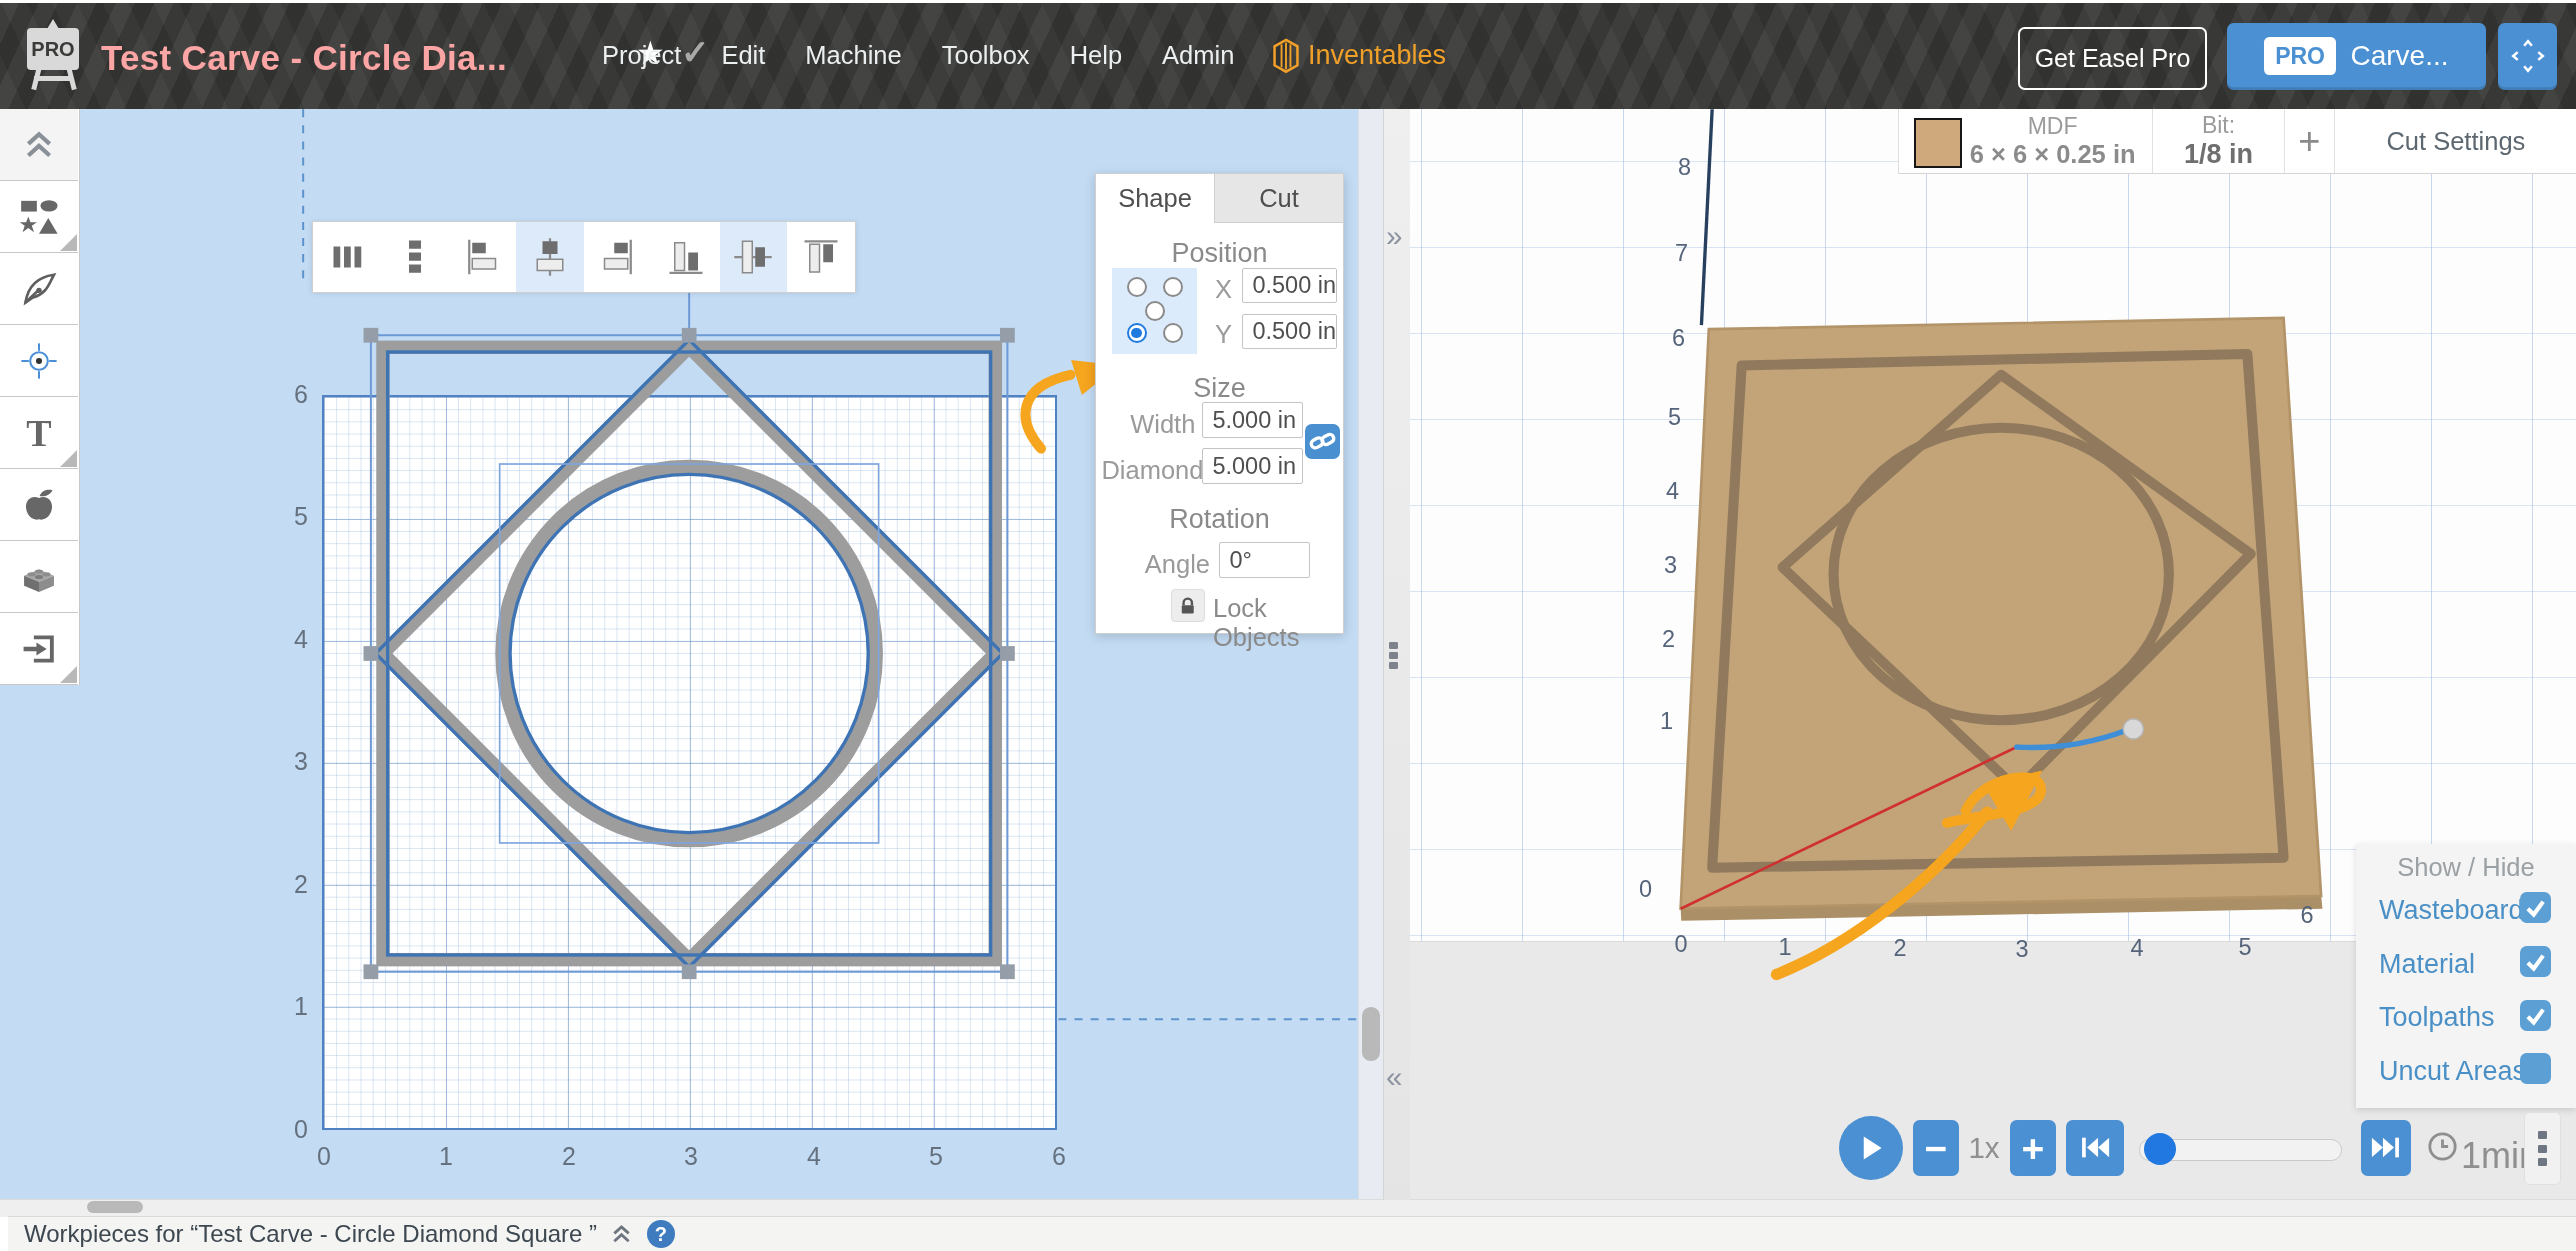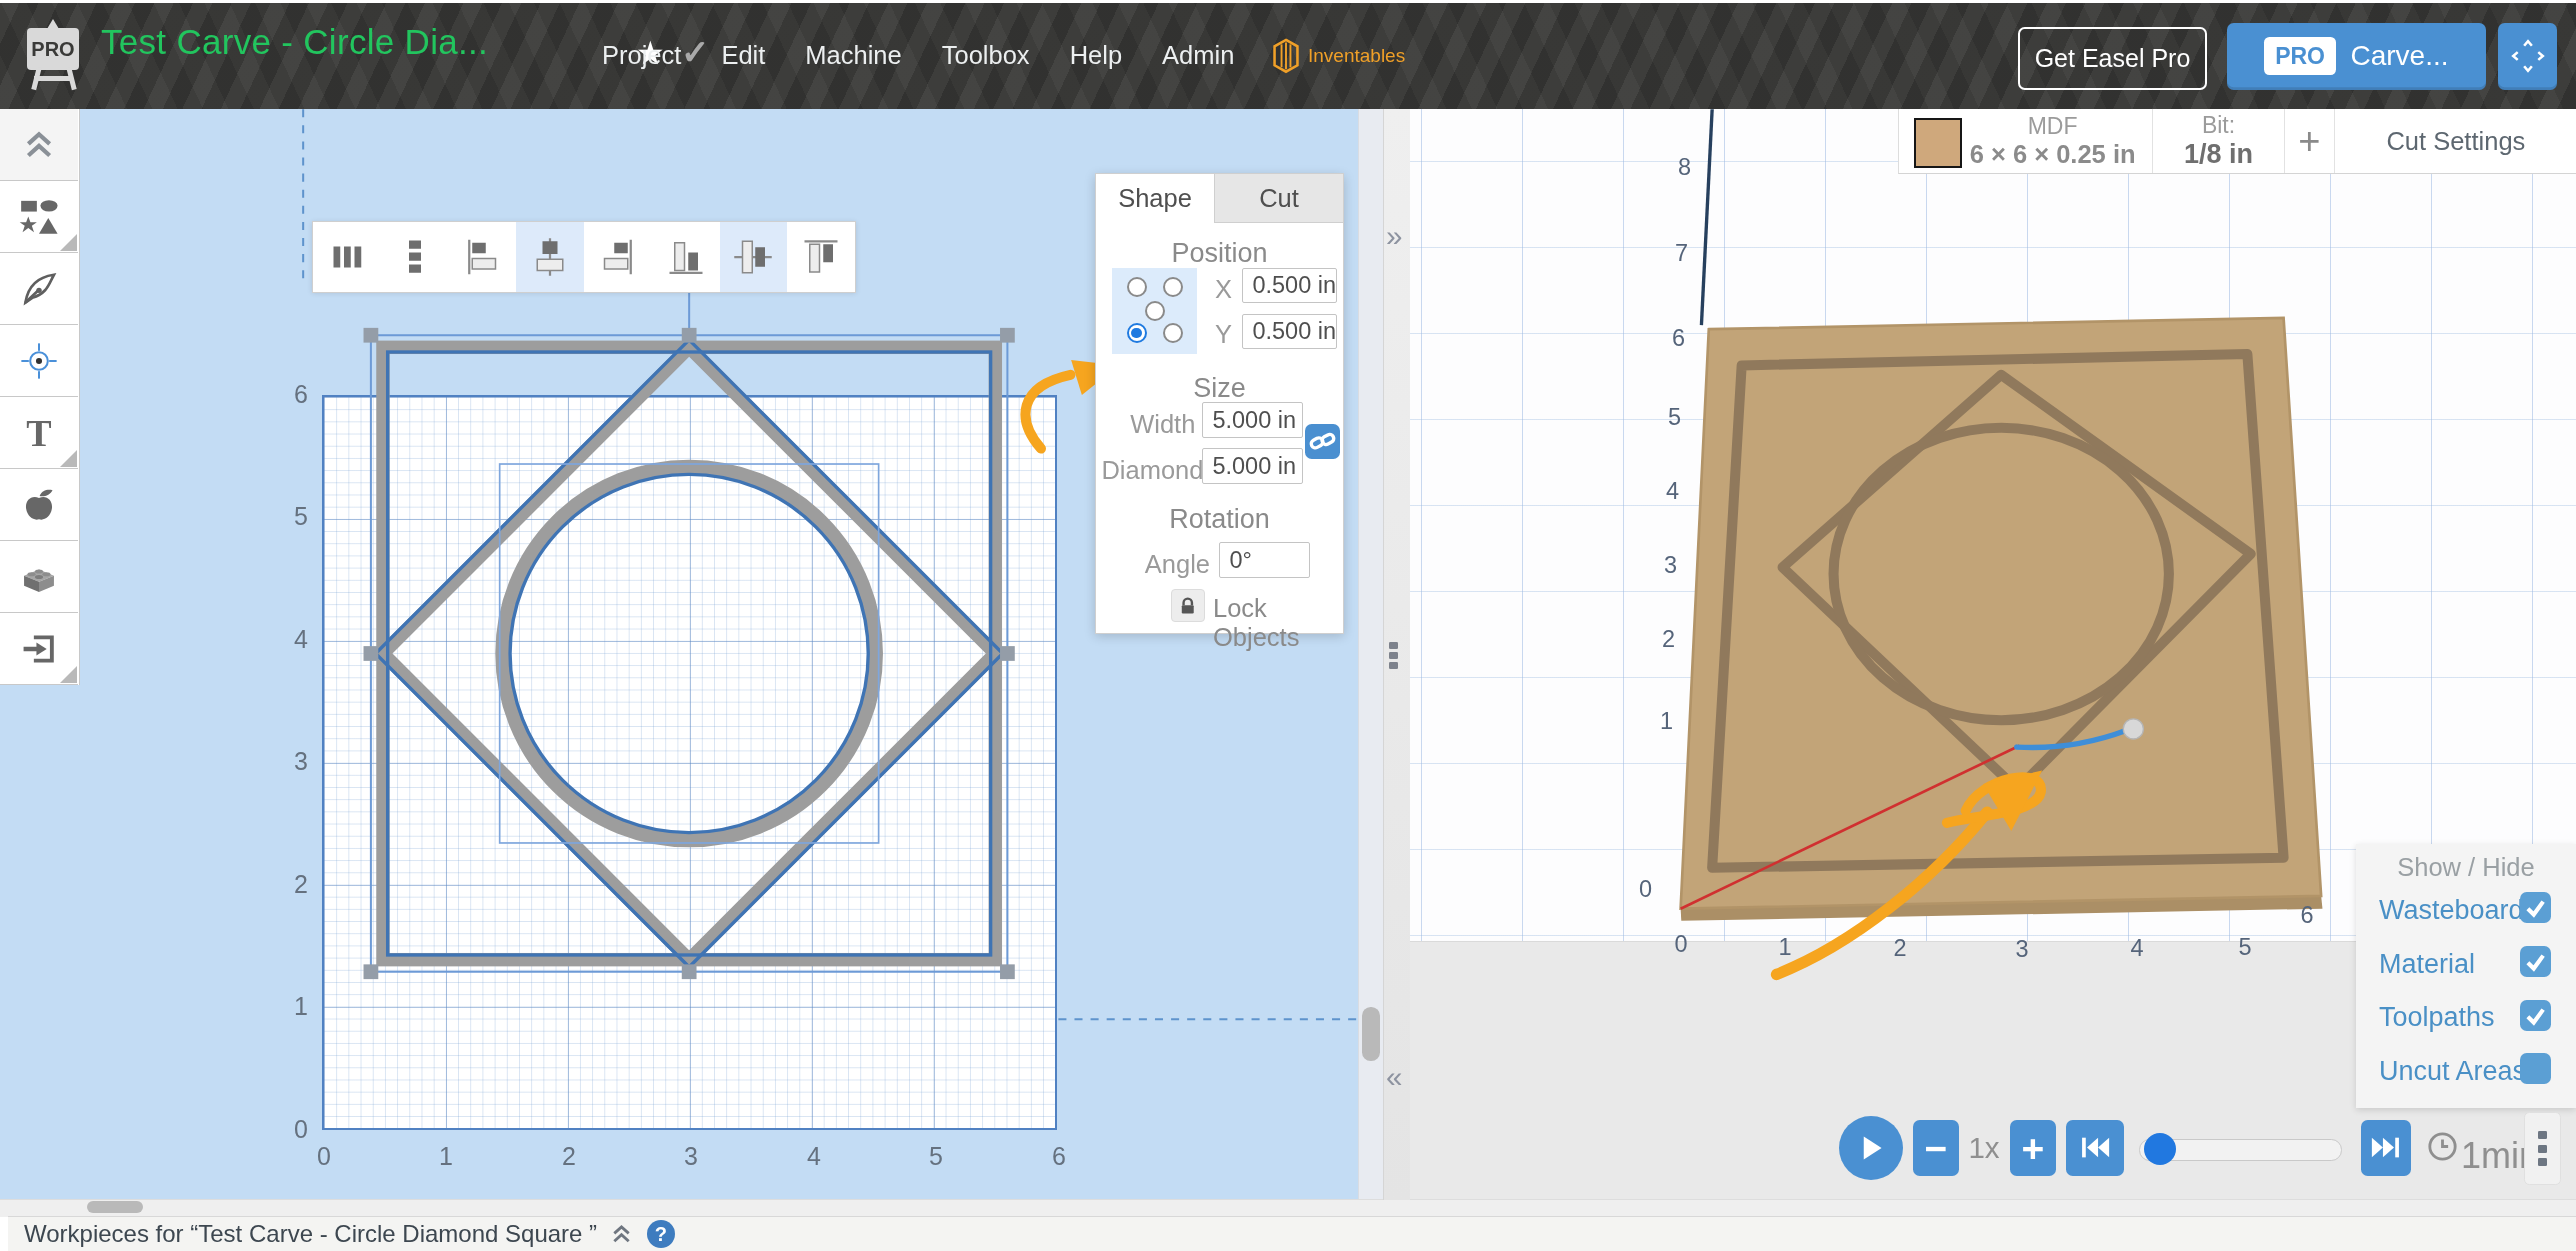--- a/index.html
+++ b/index.html
@@ -13,27 +13,27 @@
     background:repeating-linear-gradient(115deg,rgba(255,255,255,.03) 0 17.4px,rgba(0,0,0,.10) 17.4px 35px),
                repeating-linear-gradient(65deg,rgba(255,255,255,.02) 0 23px,rgba(0,0,0,.06) 23px 46px);}
   #navbar>*{position:absolute;z-index:2;}
   #easel-logo{left:23px;top:14.8px;width:62px;height:75px;}
   #logo-board{position:absolute;left:4px;top:10.7px;width:52px;height:42px;background:#d9d9d9;border-radius:4px;
     display:flex;align-items:center;justify-content:center;font-weight:700;font-size:20px;color:#3a3a38;}
   #logo-peak{position:absolute;left:24px;top:1.3px;width:0;height:0;border-left:6.7px solid transparent;
     border-right:6.7px solid transparent;border-bottom:10.7px solid #d9d9d9;}
   .logo-leg{position:absolute;top:50px;width:4.7px;height:23px;background:#d9d9d9;}
   #logo-cross{position:absolute;left:10.7px;top:59px;width:39px;height:4.7px;background:#d9d9d9;}
-  #nav-title{left:101px;top:19px;font-size:35px;font-weight:400;color:#22c55e;letter-spacing:0.3px;}
+  #nav-title{left:101px;top:35px;font-size:35px;font-weight:700;color:#fca5a5;letter-spacing:0.3px;}
   #nav-star{left:636px;top:31px;font-size:32px;color:#fff;}
   #nav-check{left:681px;top:29.5px;font-size:34px;color:#a9a9a9;font-weight:700;}
   #nav-menus{left:602px;top:0;height:106px;display:flex;align-items:center;gap:40px;left:602px;}
   .menu-item{color:#eceff0;font-size:25.5px;font-weight:300;cursor:pointer;}
   #inventables{left:1272px;top:0;height:106px;display:flex;align-items:center;gap:8px;}
-  #inventables span{color:#f0a028;font-size:19px;font-weight:300;}
+  #inventables span{color:#f0a028;font-size:27px;font-weight:300;}
   #btn-get-pro{left:2018px;top:24px;width:185px;height:59px;border:2px solid #fff;border-radius:6.7px;
     display:flex;align-items:center;justify-content:center;color:#fff;font-size:25px;cursor:pointer;}
   #btn-carve{left:2227px;top:20px;width:259px;height:67px;background:#4a90d2;border-radius:6.7px;
     display:flex;align-items:center;justify-content:center;gap:14.8px;cursor:pointer;box-shadow:inset 0 -2.7px 0 rgba(0,0,0,.12);}
   #pro-badge{background:#fff;color:#4a90d2;font-weight:700;font-size:23px;border-radius:5.4px;padding:5.4px 10.7px;}
   #carve-label{color:#fff;font-size:28px;}
   #btn-jog{left:2498px;top:20px;width:59px;height:67px;background:#4a90d2;border-radius:6.7px;
     display:flex;align-items:center;justify-content:center;cursor:pointer;box-shadow:inset 0 -2.7px 0 rgba(0,0,0,.12);}
 
   

